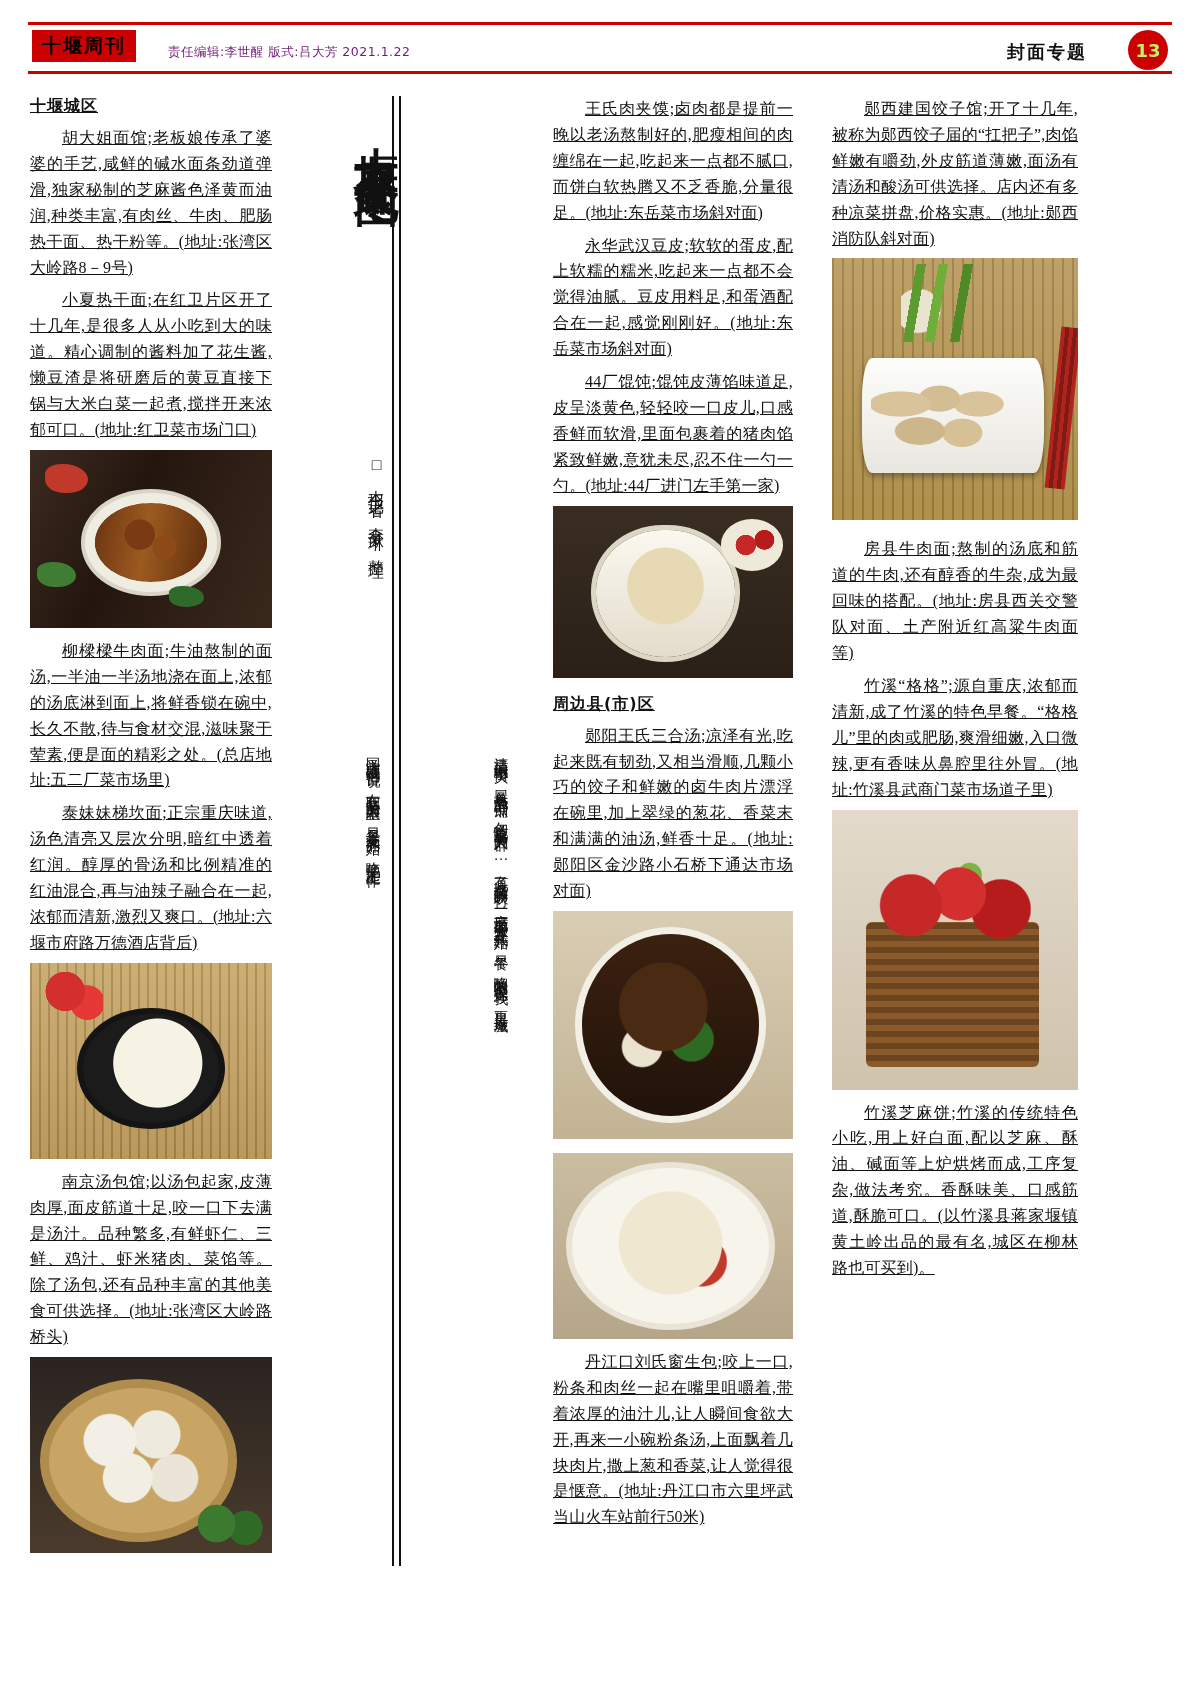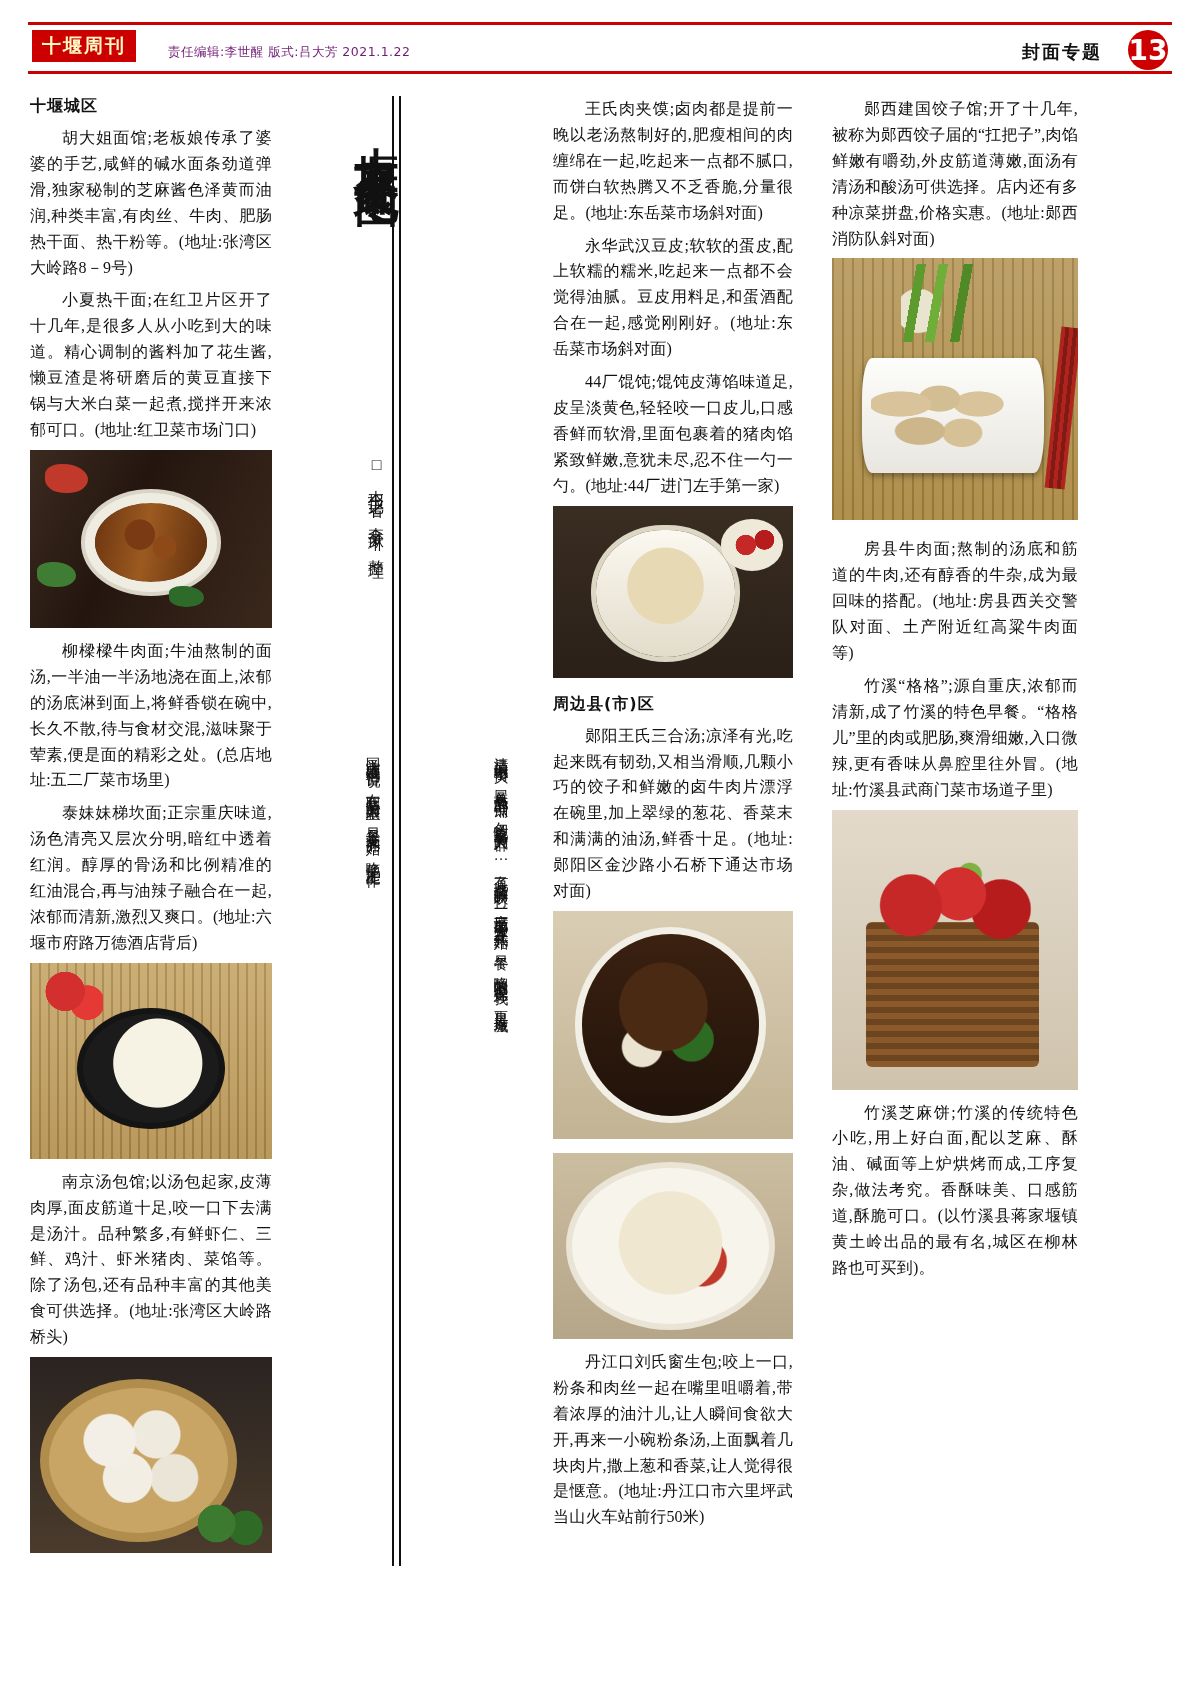--- a/index.html
+++ b/index.html
@@ -18,47 +18,47 @@
     position:absolute; left:28px; top:22px; width:1144px; height:52px;
   }
   .mh-rule-top {
     position:absolute; left:0; top:0; width:100%; height:3px; background:#c00;
   }
   .mh-rule-bottom {
     position:absolute; left:0; bottom:0; width:100%; height:3px; background:#c00;
   }
   .mh-logo {
     position:absolute; left:4px; top:8px;
-    background:#c00; color:#fef9c3;
+    background:#c00; color:#000000;
     font-family:"DejaVu Sans", sans-serif;
     font-weight:bold; font-size:19px; letter-spacing:2px;
     padding:6px 10px 7px 10px;
     line-height:1;
   }
   .mh-credits {
     position:absolute; left:140px; top:22px;
     font-family:"DejaVu Sans", sans-serif;
     font-size:12.5px; color:#701a75; letter-spacing:0.5px;
   }
   .mh-section {
-    position:absolute; right:70px; top:18px;
+    position:absolute; right:85px; top:18px;
     font-family:"DejaVu Sans", sans-serif;
     font-size:18px; font-weight:bold; letter-spacing:2px;
   }
   .mh-pageno {
     position:absolute; right:4px; top:8px;
     width:40px; height:40px; border-radius:50%;
-    background:#c00; color:#ffffff;
-    font-family:"DejaVu Sans", sans-serif;
-    font-size:28px; font-weight:bold;
+    background:#c00; color:#bef264;
+    font-family:"DejaVu Sans", sans-serif;
+    font-size:18px; font-weight:bold;
     display:flex; align-items:center; justify-content:center;
   }
 
   
-  .col { position:absolute; top:96px; }
+  .col { position:absolute; top:96px;text-decoration:underline; }
   .c1 { left:30px;  width:242px; }  
   .c3 { left:553px; width:240px; }
   .c4 { left:832px; width:246px; }
 
   .divider {
     position:absolute; top:96px; width:2px; background:#111;
   }
   .div-a { left:392px; height:1470px; }
   .div-b { left:399px; height:1470px; }
 

